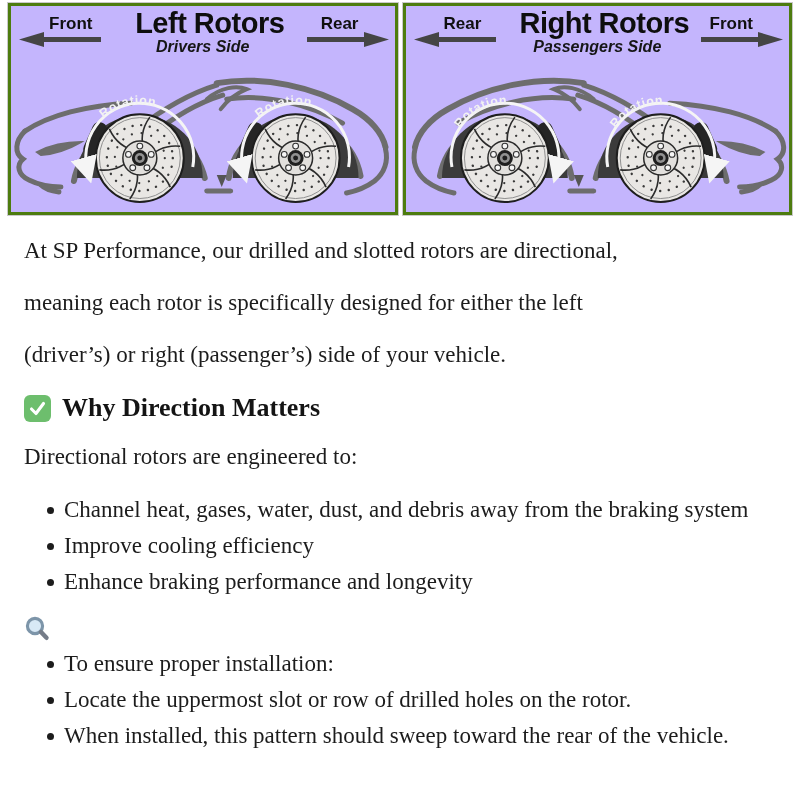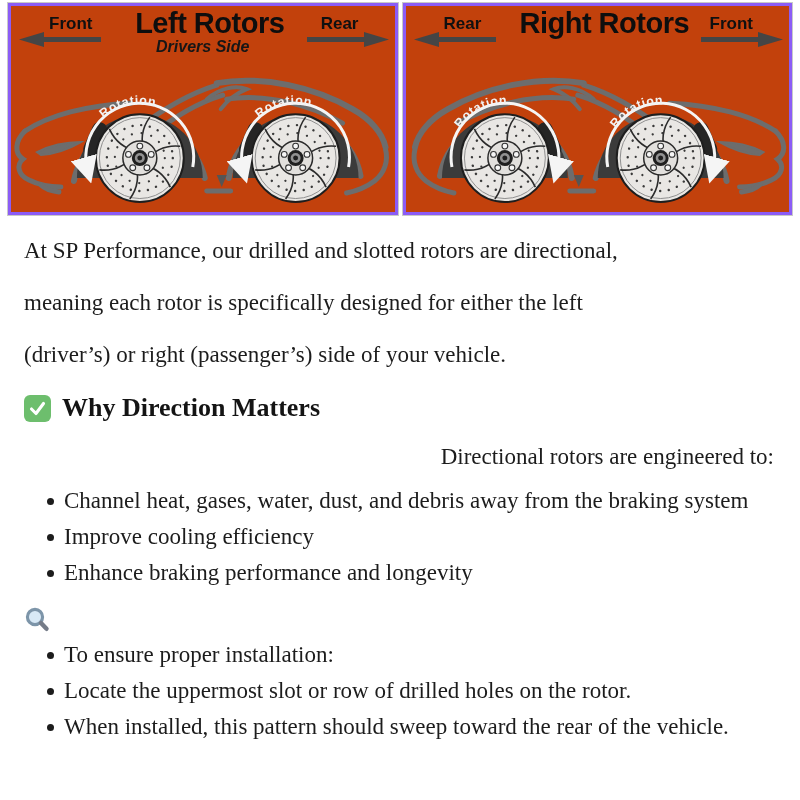--- a/index.html
+++ b/index.html
@@ -1,21 +1,21 @@
 <!DOCTYPE html>
 <html><head>
 <meta charset="utf-8">
 <style>
   html,body{margin:0;padding:0;background:#ffffff;}
   body{width:800px;font-family:"Liberation Serif","DejaVu Serif",serif;color:#1c1c1c;}
 
   
   .figure{display:flex;gap:5px;padding:3px 8px 2px;background:#fff;}
-  .panel{position:relative;flex:1 1 0;height:206px;background:#c2410c;
-         border:3px solid #8b5cf6;box-shadow:0 0 0 1px #c9c9c9;overflow:hidden;}
+  .panel{position:relative;flex:1 1 0;height:206px;background:#c4b5fd;
+         border:3px solid #4d7c0f;box-shadow:0 0 0 1px #c9c9c9;overflow:hidden;}
   .panel-title{position:absolute;top:2px;left:0;right:0;text-align:center;
                font-family:"Liberation Sans",sans-serif;font-weight:700;font-size:29px;
                letter-spacing:-.5px;color:#0e0e0e;line-height:30px;margin-left:14px;}
   .panel-sub{position:absolute;top:32px;left:0;right:0;text-align:center;
              font-family:"Liberation Sans",sans-serif;font-weight:700;font-style:italic;
              font-size:16px;color:#161616;}
   .dir{position:absolute;top:8px;font-family:"Liberation Sans",sans-serif;font-weight:700;
        font-size:17px;color:#101010;}
   .dir-arrow{position:absolute;top:17px;}
   .dir-left{left:38px;}  .dir-left .dir-arrow{left:-30px;}
@@ -25,21 +25,21 @@
             font-size:12.5px;letter-spacing:.6px;}
 
   
   .content{padding:0 26px 20px 24px;font-size:23px;}
   .intro{margin:14px 0 0;}
   .intro .line{line-height:36px;margin-top:16px;}
   .h-why{margin:20px 0 0;display:flex;align-items:center;gap:11px;
          font-size:26px;font-weight:700;color:#141414;}
   .h-identify{margin:15px 0 0;display:flex;align-items:center;gap:10px;
               font-size:24px;font-weight:400;color:#1c1c1c;}
-  .lead{margin:16px 0 8px;line-height:36px;text-align:right;}
+  .lead{margin:16px 0 17px;line-height:36px;}
   ul.blist{list-style:none;margin:4px 0 0;padding:0;}
   ul.blist2{}
   ul.blist li{position:relative;padding-left:40px;line-height:36px;max-width:700px;}
   ul.blist li::before{content:"";position:absolute;left:23px;top:15px;width:7px;height:7px;
                       border-radius:50%;background:#1c1c1c;}
   .emoji-check{display:inline-flex;width:27px;height:27px;border-radius:6px;background:#6dbe6d;
                align-items:center;justify-content:center;flex:0 0 auto;}
   .emoji-mag{display:inline-flex;width:27px;height:27px;align-items:center;justify-content:center;flex:0 0 auto;}
 </style>
 </head>
@@ -145,20 +145,21 @@
 
   <div class="panel">
     <span class="dir dir-left">
       <span>Rear</span>
       <svg class="dir-arrow" width="84" height="17" viewBox="0 0 84 17">
         <polygon points="0,8.5 25,1 25,16" fill="#454545"></polygon>
           <rect x="23" y="6" width="59" height="5" fill="#454545"></rect>
       </svg>
     </span>
     <div class="panel-title">Right Rotors</div>
+    <div class="panel-sub">Passengers Side</div>
     <span class="dir dir-right">
       <span>Front</span>
       <svg class="dir-arrow" width="84" height="17" viewBox="0 0 84 17">
         <rect x="2" y="6" width="59" height="5" fill="#454545"></rect>
           <polygon points="84,8.5 59,1 59,16" fill="#454545"></polygon>
       </svg>
     </span>
 
     <svg class="car-svg" viewBox="0 0 384 155" preserveAspectRatio="xMidYMax meet">
       <use href="#carbody" transform="translate(384,0) scale(-1,1)"></use>

